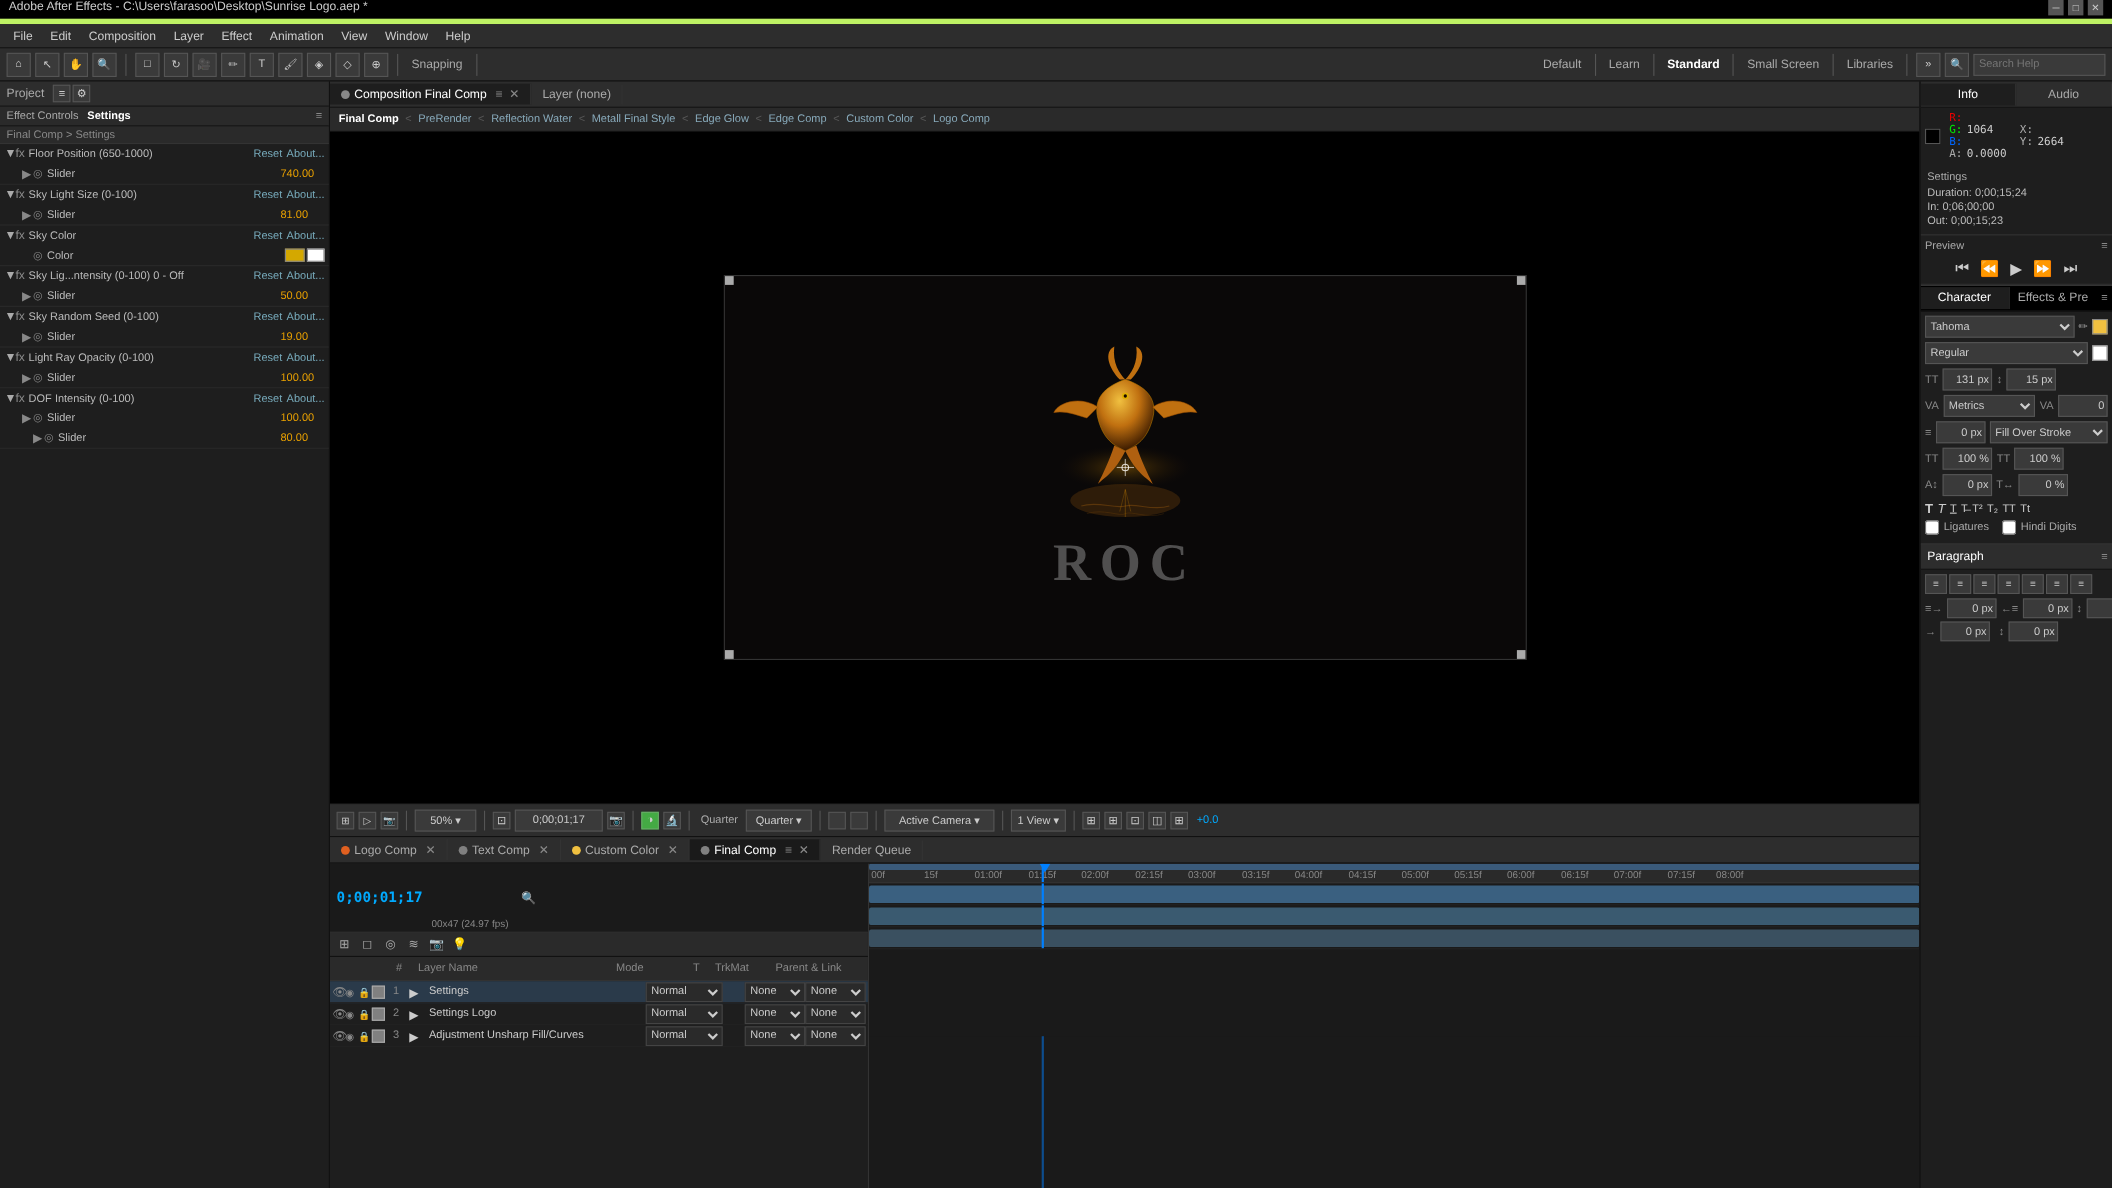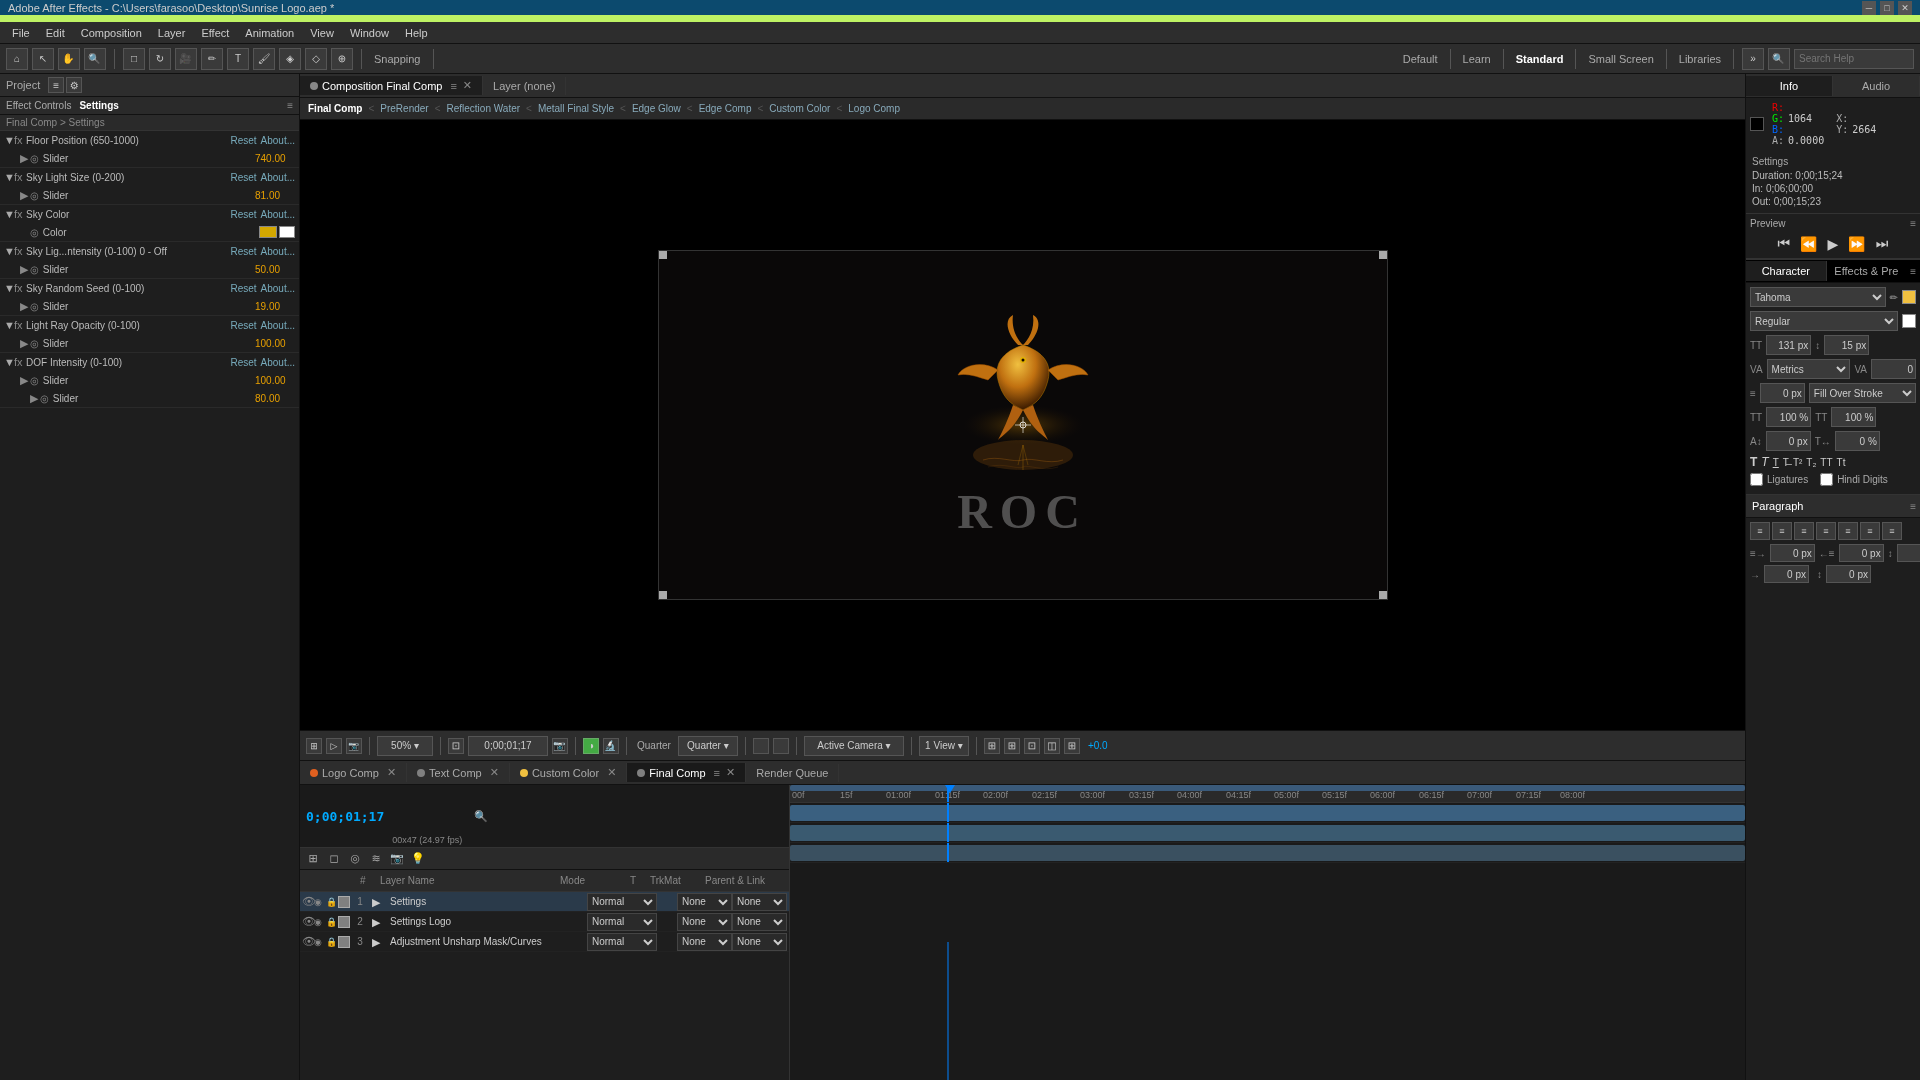--- a/index.html
+++ b/index.html
@@ -1,19 +1,19 @@
 <!DOCTYPE html>
 <html><head>
   <meta charset="utf-8">
   <style>
     * { box-sizing: border-box; margin: 0; padding: 0; }
     body { background: #1a1a1a; color: #cccccc; font-family: 'Arial', sans-serif; font-size: 11px; overflow: hidden; width: 1920px; height: 1080px; }
     
     
-    #title-bar { background: #0c4a6e; height: 22px; display: flex; align-items: center; padding: 0 8px; border-bottom: 7px solid #bef264; }
+    #title-bar { background: #000000; height: 22px; display: flex; padding: 0 8px; border-bottom: 5px solid #bef264; }
     #title-bar .title { color: #ccc; font-size: 11px; flex: 1; }
     #title-bar .window-controls { display: flex; gap: 4px; }
     #title-bar .win-btn { width: 14px; height: 14px; background: #555; border: none; color: #ccc; font-size: 9px; cursor: pointer; display: flex; align-items: center; justify-content: center; }
     
     
     #menu-bar { background: #2d2d2d; height: 22px; display: flex; align-items: center; padding: 0 4px; border-bottom: 1px solid #111; }
     .menu-item { padding: 2px 8px; cursor: pointer; color: #ccc; font-size: 11px; }
     
     
     #toolbar { background: #2d2d2d; height: 30px; display: flex; align-items: center; padding: 0 6px; border-bottom: 1px solid #111; gap: 4px; }
@@ -233,21 +233,21 @@
           <span style="color:#888;font-size:10px;margin-right:4px;">◎</span>
           <span class="fx-name">Slider</span>
           <span class="fx-value slider-val">740.00</span>
         </div>
       </div>
 
       <div class="fx-group">
         <div class="fx-row">
           <span style="width:10px;color:#aaa;cursor:pointer;">▼</span>
           <span style="width:12px;color:#888;">fx</span>
-          <span class="fx-name">Sky Light Size (0-200)</span>
+          <span class="fx-name">Sky Light Size (0-100)</span>
           <span class="fx-reset">Reset</span>
           <span class="fx-about">About...</span>
         </div>
         <div class="fx-row" style="padding-left:20px;">
           <span style="width:10px;color:#888;cursor:pointer;">▶</span>
           <span style="color:#888;font-size:10px;margin-right:4px;">◎</span>
           <span class="fx-name">Slider</span>
           <span class="fx-value slider-val">81.00</span>
         </div>
       </div>
@@ -568,21 +568,21 @@
             </select>
           </div>
 
           <div class="layer-row">
             <span class="layer-eye">👁</span>
             <span style="width:12px;color:#888;font-size:9px;cursor:pointer;">◉</span>
             <span style="width:12px;color:#888;font-size:9px;cursor:pointer;">🔒</span>
             <span style="width:12px;height:12px;background:#808080;display:inline-block;border:1px solid #aaa;"></span>
             <span class="layer-num">3</span>
             <span style="width:12px;height:12px;margin:0 2px;">▶</span>
-            <span class="layer-name">Adjustment Unsharp Mask/Curves</span>
+            <span class="layer-name">Adjustment Unsharp Fill/Curves</span>
             <select class="mode-select">
               <option>Normal</option>
             </select>
             <span style="width:20px;text-align:center;color:#888;font-size:10px;"></span>
             <select class="none-select">
               <option>None</option>
             </select>
             <select class="none-select">
               <option>None</option>
             </select>

